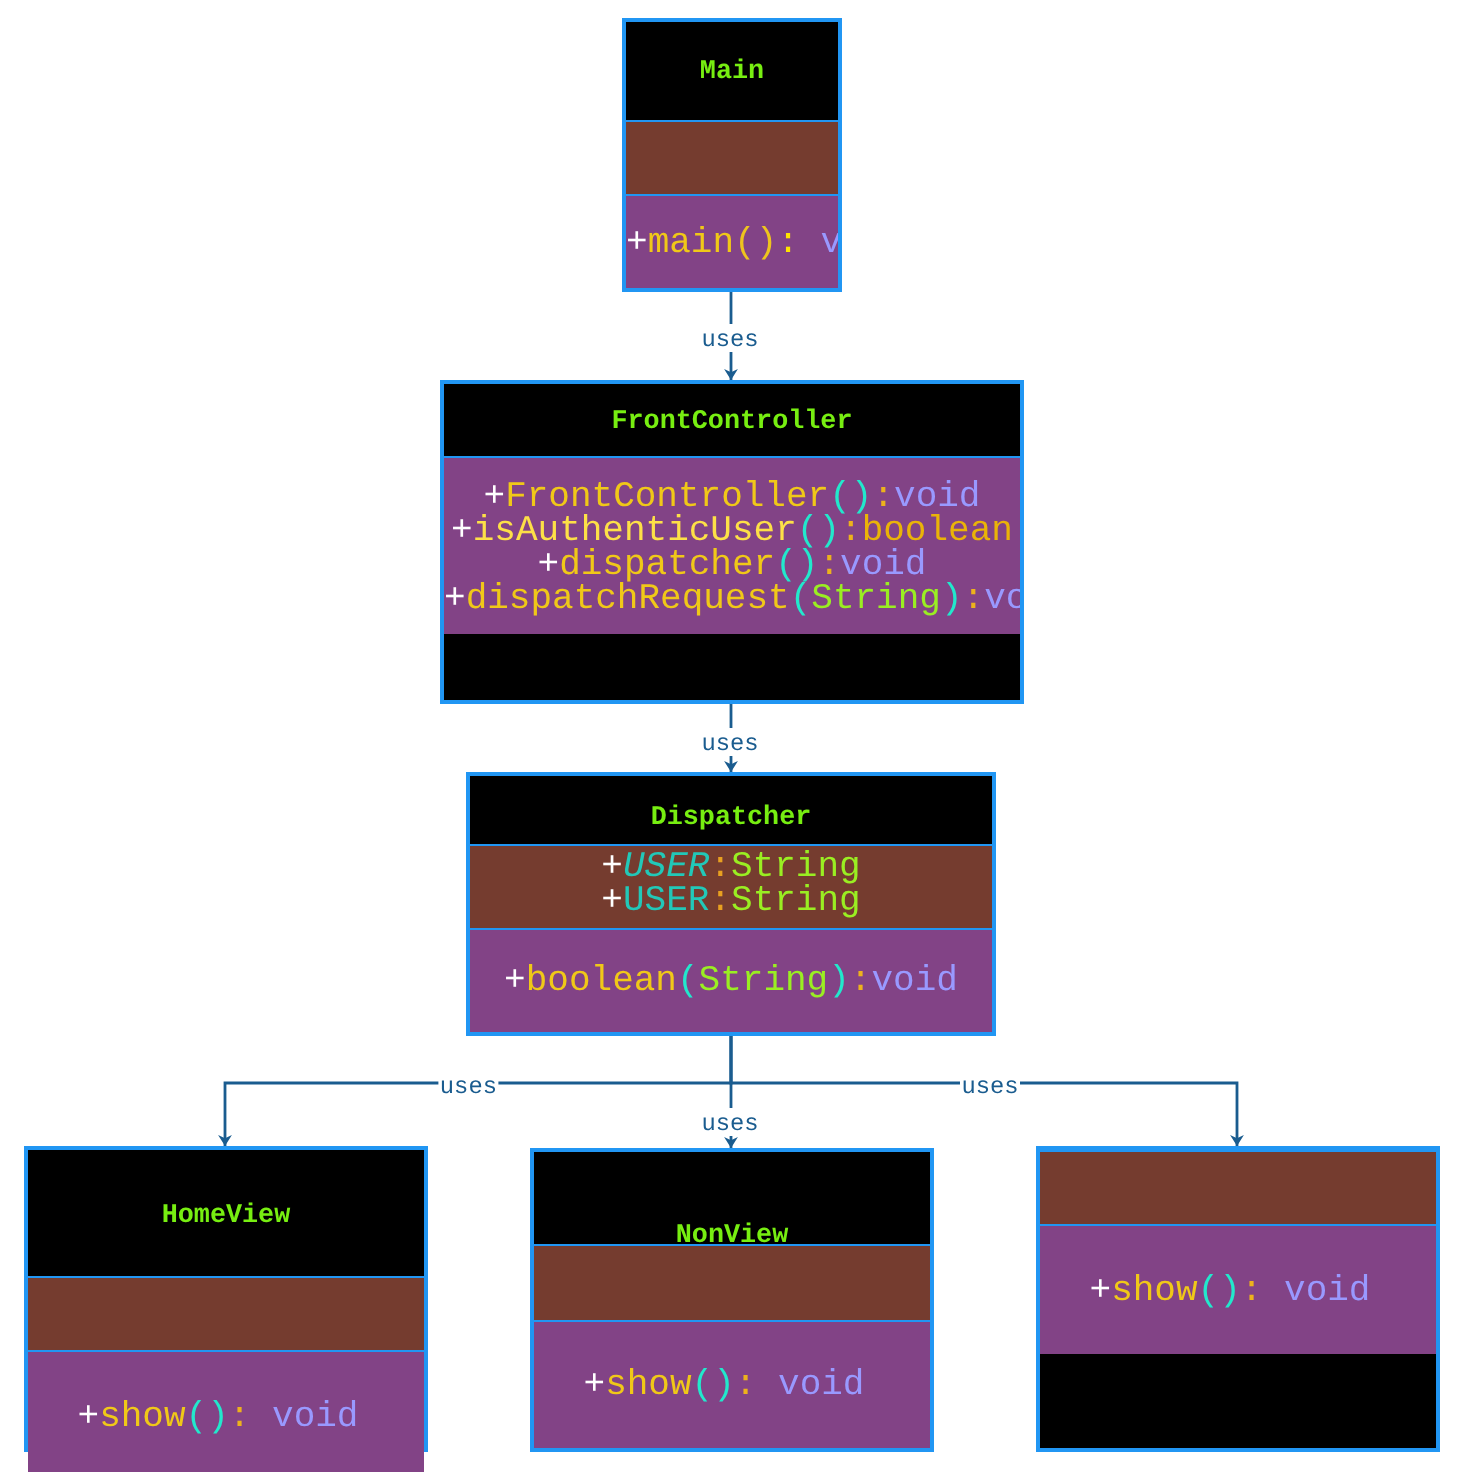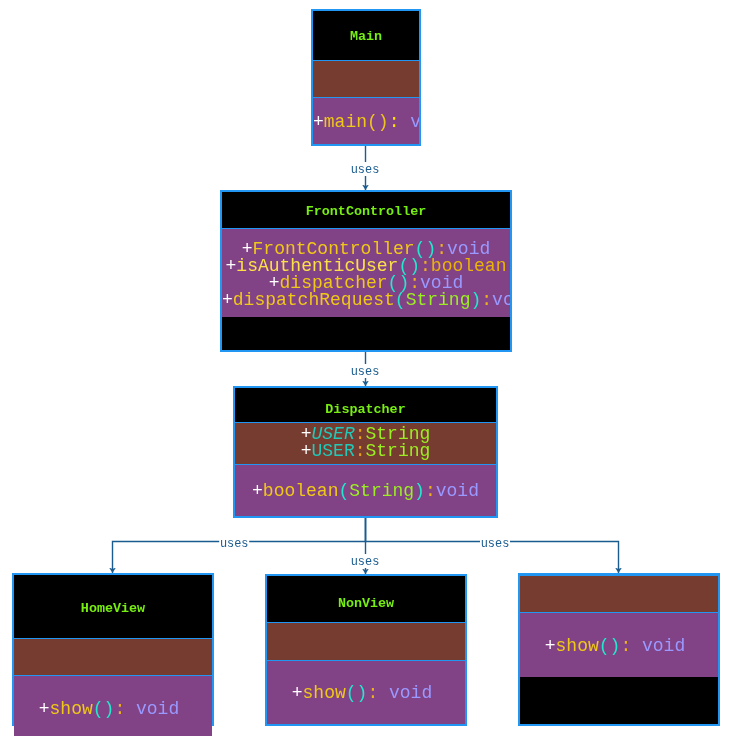--- a/index.html
+++ b/index.html
@@ -82,21 +82,21 @@
         <div class="sec sec-title" style="height:63px;background:#000000;">
           <span class="cname" style="color:#77ee11;top:1.5px">HomeView</span>
         </div>
         <div class="sec sec-attr" style="height:37.1px;background:#753c2f;border-top-color:#2196f3;"></div>
         <div class="sec sec-meth" style="height:65.19999999999999px;background:#824386;border-top-color:#2196f3;">
           <div class="row" style="left:-4px"><span style="color:#ffffff">+</span><span style="color:#f0c818">show</span><span style="color:#22e8cc">(</span><span style="color:#22e8cc">)</span><span style="color:#edb21c">: </span><span style="color:#9999ff">void</span></div>
         </div>
       </div>
       <div class="uml" style="left:265px;top:574px;width:202px;height:152px;border-color:#2196f3;background:#000000;">
         <div class="sec sec-title" style="height:46px;background:#000000;">
-          <span class="cname" style="color:#77ee11;top:4px">NonView</span>
+          <span class="cname" style="color:#77ee11;top:19px">NonView</span>
         </div>
         <div class="sec sec-attr" style="height:37.6px;background:#753c2f;border-top-color:#2196f3;"></div>
         <div class="sec sec-meth" style="height:64.4px;background:#824386;border-top-color:#2196f3;">
           <div class="row" style="left:-4px"><span style="color:#ffffff">+</span><span style="color:#f0c818">show</span><span style="color:#22e8cc">(</span><span style="color:#22e8cc">)</span><span style="color:#edb21c">: </span><span style="color:#9999ff">void</span></div>
         </div>
       </div>
       <div class="uml" style="left:518px;top:573px;width:202px;height:153px;border-color:#2196f3;background:#000000;">
         <div class="sec sec-attr" style="height:37.2px;background:#753c2f;border-top-color:#2196f3;"></div>
         <div class="sec sec-meth" style="height:65px;background:#824386;border-top-color:#2196f3;">
           <div class="row" style="left:-4px"><span style="color:#ffffff">+</span><span style="color:#f0c818">show</span><span style="color:#22e8cc">(</span><span style="color:#22e8cc">)</span><span style="color:#edb21c">: </span><span style="color:#9999ff">void</span></div>

